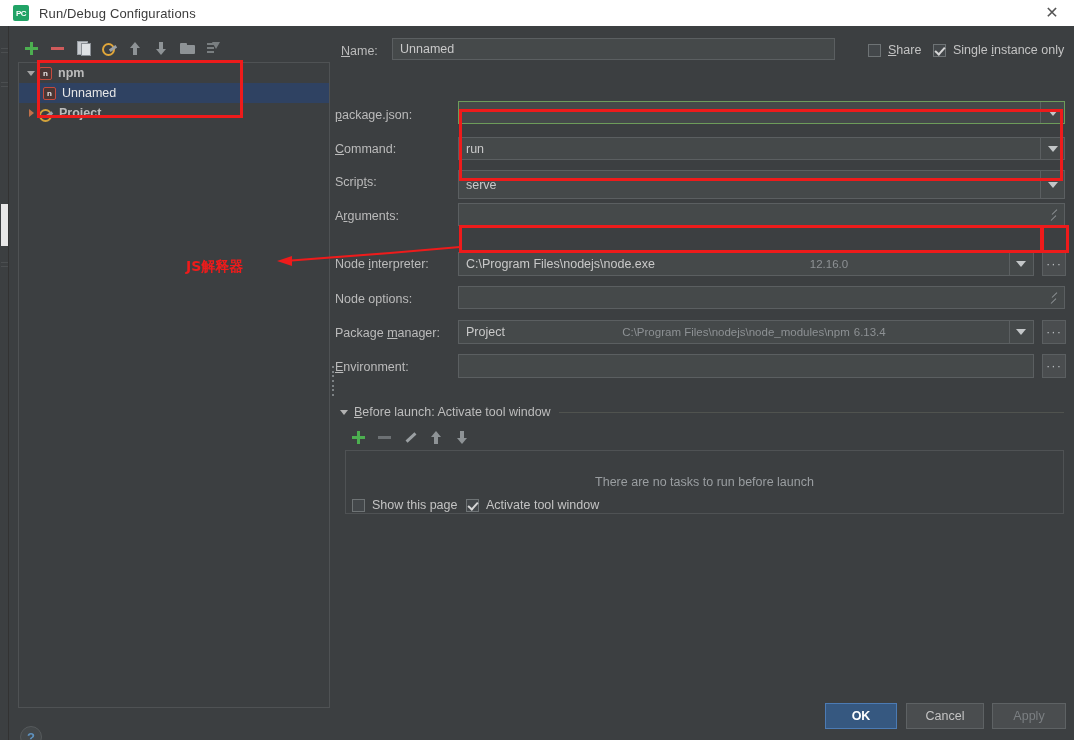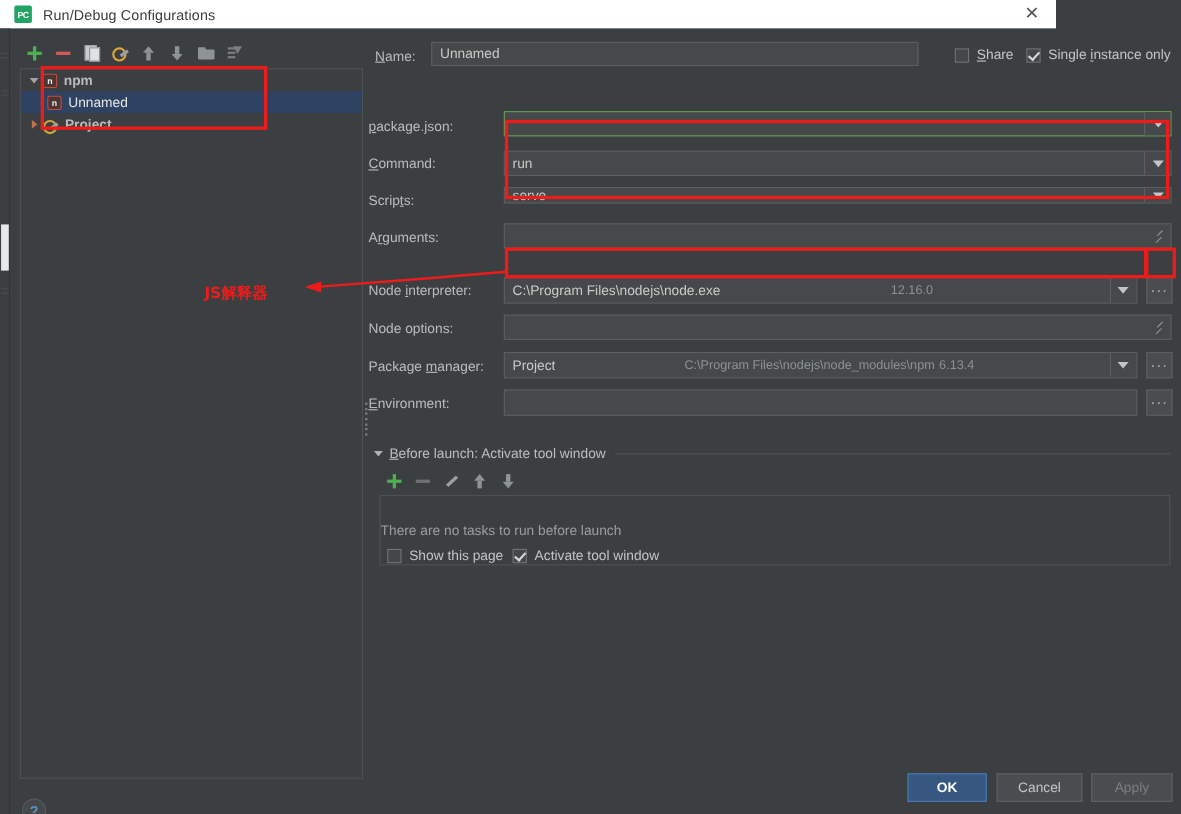--- a/index.html
+++ b/index.html
@@ -11,21 +11,21 @@
     font-family: "Liberation Sans", "DejaVu Sans", sans-serif;
   }
   #root {
     position: relative;
     width: 1074px; height: 740px;
     background: #3c3f41;
   }
 
   
   .titlebar {
-    position: absolute; left: 0; top: 0; width: 960px; height: 26px;
+    position: absolute; left: 0; top: 0; width: 1074px; height: 26px;
     background: #ffffff;
     display: flex; align-items: center;
   }
   .titlebar .pc-icon {
     width: 16px; height: 16px; margin-left: 13px; margin-right: 10px;
     background: #21a366; border-radius: 2px;
     display: flex; align-items: center; justify-content: center;
     color: #ffffff; font-size: 8px; font-weight: bold; letter-spacing: -0.5px;
     font-family: "Liberation Sans", sans-serif;
   }
@@ -252,21 +252,21 @@
 
   .bl-toolbar { position: absolute; left: 345px; top: 400px; display: flex; }
   .ico-pencil { position: relative; width: 13px; height: 13px; }
   .ico-pencil::before {
     content: ""; position: absolute; left: 1px; top: 5px; width: 12px; height: 3px;
     background: #9ba0a3; transform: rotate(-42deg);
   }
   .bl-list {
     position: absolute; left: 345px; top: 424px; width: 719px; height: 64px;
     border: 1px solid #4f5254; background: #3c3f41;
-    display: flex; align-items: center; 
+    display: flex; align-items: center; justify-content: center;
   }
   .bl-list .empty-text { font-size: 12.5px; color: #9a9ea1; }
 
   
   .help-btn {
     position: absolute; left: 20px; top: 700px; width: 22px; height: 22px;
     border-radius: 50%; border: 1px solid #565a5c; background: #44484a;
     display: flex; align-items: center; justify-content: center;
     color: #5f93c0; font-size: 13px; font-weight: bold;
   }
@@ -402,21 +402,21 @@
       <div class="tf" style="left:128px; top:111px; width:607px; height:23px;">
         <span class="val">run</span>
         <span class="combo-arrow">
             <i></i>
           </span>
       </div>
 
       <div class="field-label" style="left:5px; top:149px;">
         Scrip<span class="u">t</span>s:
       </div>
-      <div class="tf" style="left:128px; top:144px; width:607px; height:15px;">
+      <div class="tf" style="left:128px; top:144px; width:607px; height:29px;">
         <span class="val">serve</span>
         <span class="combo-arrow">
             <i></i>
           </span>
       </div>
 
       <div class="field-label" style="left:5px; top:183px;">
         A<span class="u">r</span>guments:
       </div>
       <div class="tf-plain" style="left:128px; top:177px; width:607px; height:23px;">

